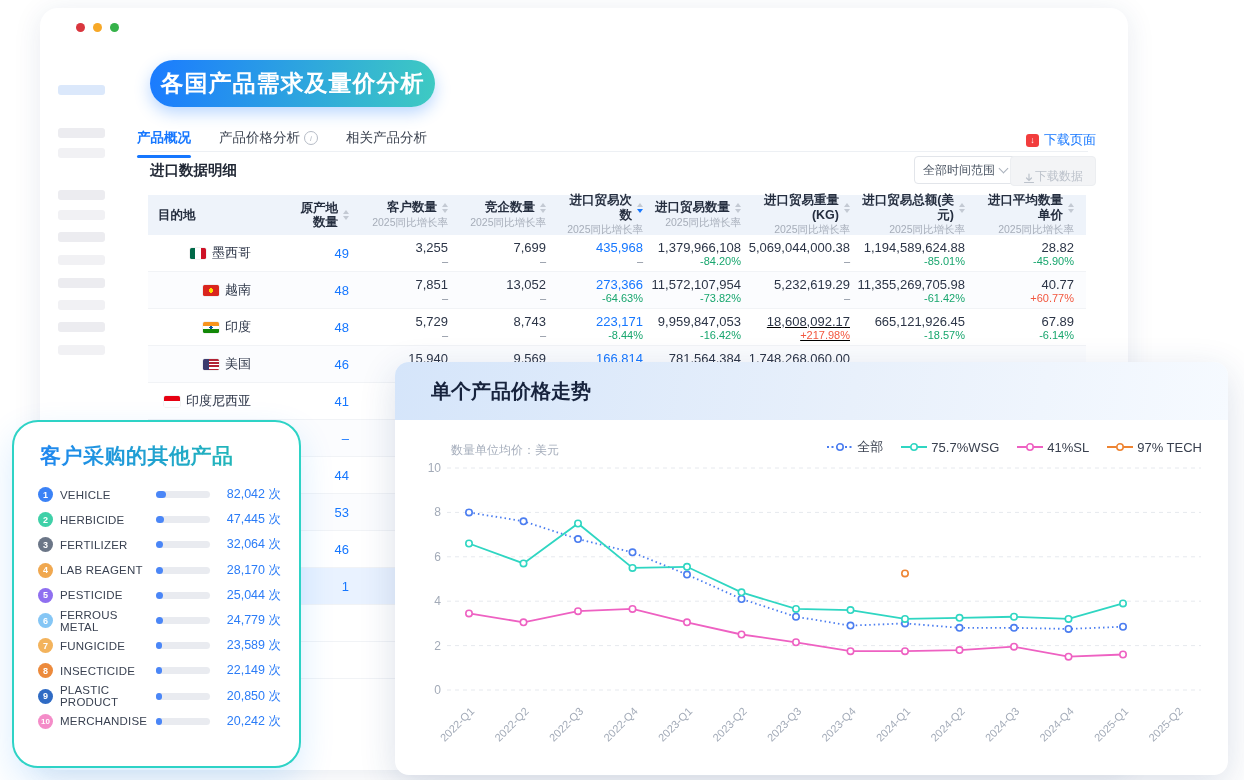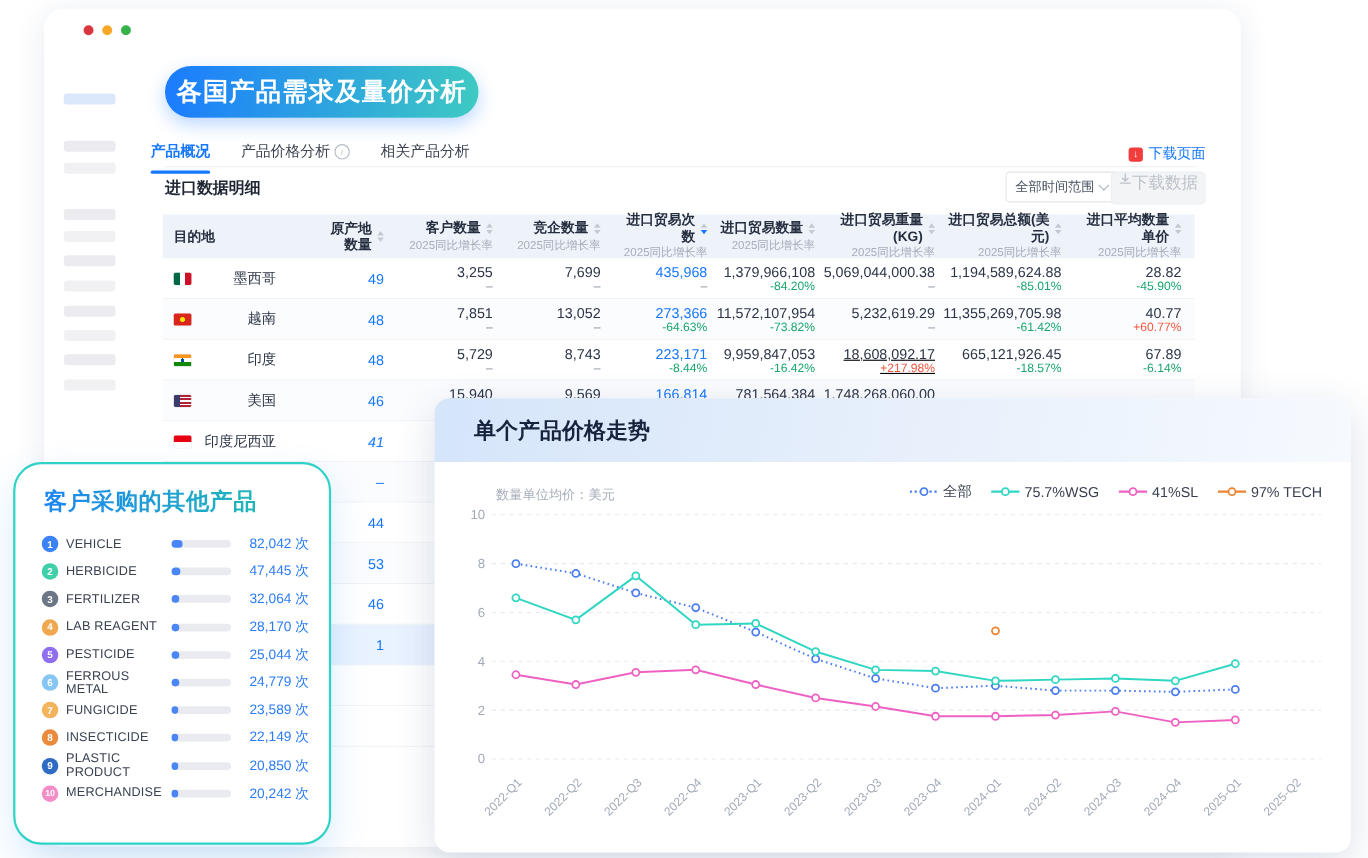--- a/index.html
+++ b/index.html
@@ -32,22 +32,22 @@
   .dp-icon{width:13px;height:13px;border-radius:3px;background:#f23d3d;color:#fff;font-size:9px;
     display:flex;align-items:center;justify-content:center}
 
   .section-title{position:absolute;left:110px;top:153px;font-size:14.5px;font-weight:bold;color:#1f2633}
   .time-select{position:absolute;left:874px;top:148px;width:84px;height:26px;border:1px solid #e2e5ea;
     border-radius:4px;display:flex;align-items:center;justify-content:space-between;padding:0 8px;
     font-size:12px;color:#4b5563;background:#fff;cursor:pointer;box-sizing:content-box}
   .chev{width:6px;height:6px;border-right:1.5px solid #a9b0bb;border-bottom:1.5px solid #a9b0bb;
     transform:rotate(45deg);margin-top:-3px}
   .dl-btn{position:absolute;left:970px;top:148px;width:84px;height:28px;background:#f3f4f6;
-    border:1px solid #eceef1;border-radius:4px;display:flex;align-items:flex-start;justify-content:center;
-    gap:0;font-size:15px;color:#bcc2cb}
+    border:1px solid #eceef1;border-radius:4px;display:flex;align-items:flex-end;justify-content:center;
+    gap:0;font-size:12px;color:#bcc2cb}
 
   
   .table{position:absolute;left:108px;top:187px;width:938px}
   .thead{display:flex;background:#eef3fa;height:40px}
   .th{display:flex;flex-direction:column;justify-content:center;align-items:flex-end;
     padding-right:12px;box-sizing:border-box}
   .th.left{align-items:flex-start;padding-left:10px}
   .th .t{font-weight:bold;color:#252e3f;font-size:12.5px;white-space:pre-line;text-align:right;
     line-height:1.15;display:flex;align-items:center;gap:3px}
   .th .sub{font-size:10.5px;color:#a6adb9;margin-top:1px}
@@ -60,21 +60,21 @@
   .tr{display:flex;height:36px;border-bottom:1px solid #f1f3f6;background:#fff;cursor:pointer}
   .tr.alt{background:#fbfcfe}
   .tr.hl{background:#e9f2ff}
   .td{box-sizing:border-box;padding-right:12px;display:flex;flex-direction:column;
     justify-content:center;align-items:flex-end}
   .td .v{color:#2c3547;font-size:13px}
   .td .v.link{color:#1677ff}
   .td .s{font-size:11px;color:#828b99}
   .td .s.down{color:#18a66e}
   .td .s.up{color:#f2573f}
-  .td.country{flex-direction:row;justify-content:space-between;align-items:center;gap:6px;
+  .td.country{flex-direction:row;justify-content:flex-end;align-items:center;gap:6px;
     padding-left:10px;font-size:13px;color:#2c3547}
   .td.qty .v{color:#1677ff}
 
   .flag{width:16px;height:11px;border-radius:1.5px;display:inline-block;flex:none;
     box-shadow:0 0 0 .5px rgba(0,0,0,.10)}
   .flag-mx{background:linear-gradient(90deg,#006847 33%,#fff 33% 66%,#ce1126 66%)}
   .flag-vn{background:radial-gradient(circle at 50% 50%,#ffde00 0 2.2px,#da251d 2.3px)}
   .flag-in{background:radial-gradient(circle at 50% 50%,#054f9e 0 1.6px,transparent 1.7px),
            linear-gradient(180deg,#f7941d 33%,#fff 33% 66%,#128807 66%)}
   .flag-us{background:linear-gradient(90deg,#3c3b6e 0 6px,transparent 6px),
@@ -352,21 +352,21 @@
           <div class="td" style="width: 109px;">
             <div class="v"></div>
             <div class="s">–</div>
           </div>
         </div>
         <div class="tr">
           <div class="td country" style="width: 115px;">
             <span class="flag flag-id"></span>
             <span>印度尼西亚</span>
           </div>
-          <div class="td qty" style="width: 98px; font-style: italic;">
+          <div class="td qty" style="width: 98px;">
             <div class="v">41</div>
           </div>
           <div class="td" style="width: 99px;"></div>
           <div class="td" style="width: 98px;"></div>
           <div class="td" style="width: 97px;"></div>
           <div class="td" style="width: 98px;"></div>
           <div class="td" style="width: 109px;"></div>
           <div class="td" style="width: 115px;"></div>
           <div class="td" style="width: 109px;"></div>
         </div>

